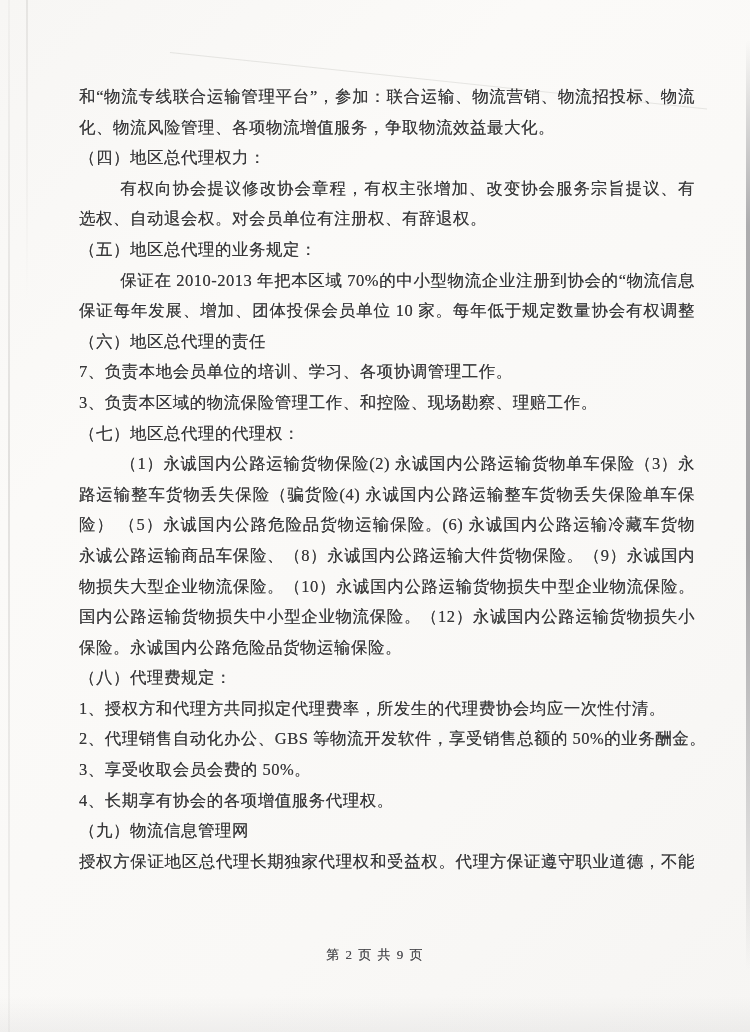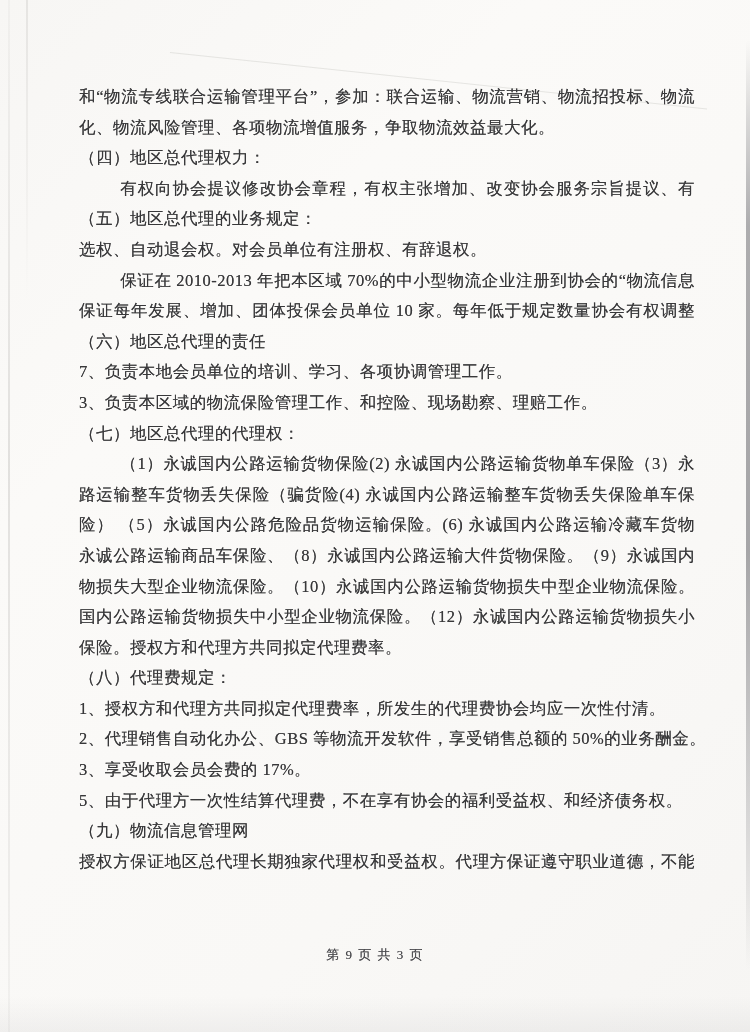--- a/index.html
+++ b/index.html
@@ -93,39 +93,39 @@
   <div class="crease-left-2"></div>
   <div class="crease-diagonal"></div>
   <div class="edge-right"></div>
   <div class="edge-bottom"></div>
 
   <div class="textblock">
     <div class="line full">和“物流专线联合运输管理平台”，参加：联合运输、物流营销、物流招投标、物流办公自动</div>
     <div class="line">化、物流风险管理、各项物流增值服务，争取物流效益最大化。</div>
     <div class="line">（四）地区总代理权力：</div>
     <div class="line indent full">有权向协会提议修改协会章程，有权主张增加、改变协会服务宗旨提议、有选举权、当</div>
+    <div class="line">选权、自动退会权。对会员单位有注册权、有辞退权。</div>
     <div class="line">（五）地区总代理的业务规定：</div>
-    <div class="line">选权、自动退会权。对会员单位有注册权、有辞退权。</div>
     <div class="line indent full">保证在 2010-2013 年把本区域 70%的中小型物流企业注册到协会的“物流信息管理网”。</div>
     <div class="line full">保证每年发展、增加、团体投保会员单位 10 家。每年低于规定数量协会有权调整代理权。</div>
     <div class="line">（六）地区总代理的责任</div>
     <div class="line">7、负责本地会员单位的培训、学习、各项协调管理工作。</div>
     <div class="line">3、负责本区域的物流保险管理工作、和控险、现场勘察、理赔工作。</div>
     <div class="line">（七）地区总代理的代理权：</div>
     <div class="line indent full">（1）永诚国内公路运输货物保险(2) 永诚国内公路运输货物单车保险（3）永诚国内公</div>
     <div class="line full">路运输整车货物丢失保险（骗货险(4) 永诚国内公路运输整车货物丢失保险单车保险（骗货</div>
     <div class="line full">险） （5）永诚国内公路危险品货物运输保险。(6) 永诚国内公路运输冷藏车货物保险（7）</div>
     <div class="line full">永诚公路运输商品车保险、（8）永诚国内公路运输大件货物保险。（9）永诚国内公路运输货</div>
     <div class="line full">物损失大型企业物流保险。（10）永诚国内公路运输货物损失中型企业物流保险。（11）永诚</div>
     <div class="line full">国内公路运输货物损失中小型企业物流保险。（12）永诚国内公路运输货物损失小型企业物流</div>
-    <div class="line">保险。授权方和代理方共同拟定代理费率。</div>
+    <div class="line">保险。永诚国内公路危险品货物运输保险。</div>
     <div class="line">（八）代理费规定：</div>
     <div class="line">1、授权方和代理方共同拟定代理费率，所发生的代理费协会均应一次性付清。</div>
     <div class="line">2、代理销售自动化办公、GBS 等物流开发软件，享受销售总额的 50%的业务酬金。</div>
-    <div class="line">3、享受收取会员会费的 17%。</div>
-    <div class="line">5、由于代理方一次性结算代理费，不在享有协会的福利受益权、和经济债务权。</div>
+    <div class="line">3、享受收取会员会费的 50%。</div>
+    <div class="line">4、长期享有协会的各项增值服务代理权。</div>
     <div class="line">（九）物流信息管理网</div>
     <div class="line full">授权方保证地区总代理长期独家代理权和受益权。代理方保证遵守职业道德，不能和其它保</div>
   </div>
 
-  <div class="footer">第 9 页 共 3 页</div>
+  <div class="footer">第 2 页 共 9 页</div>
 
 </div>
 
 </body></html>

